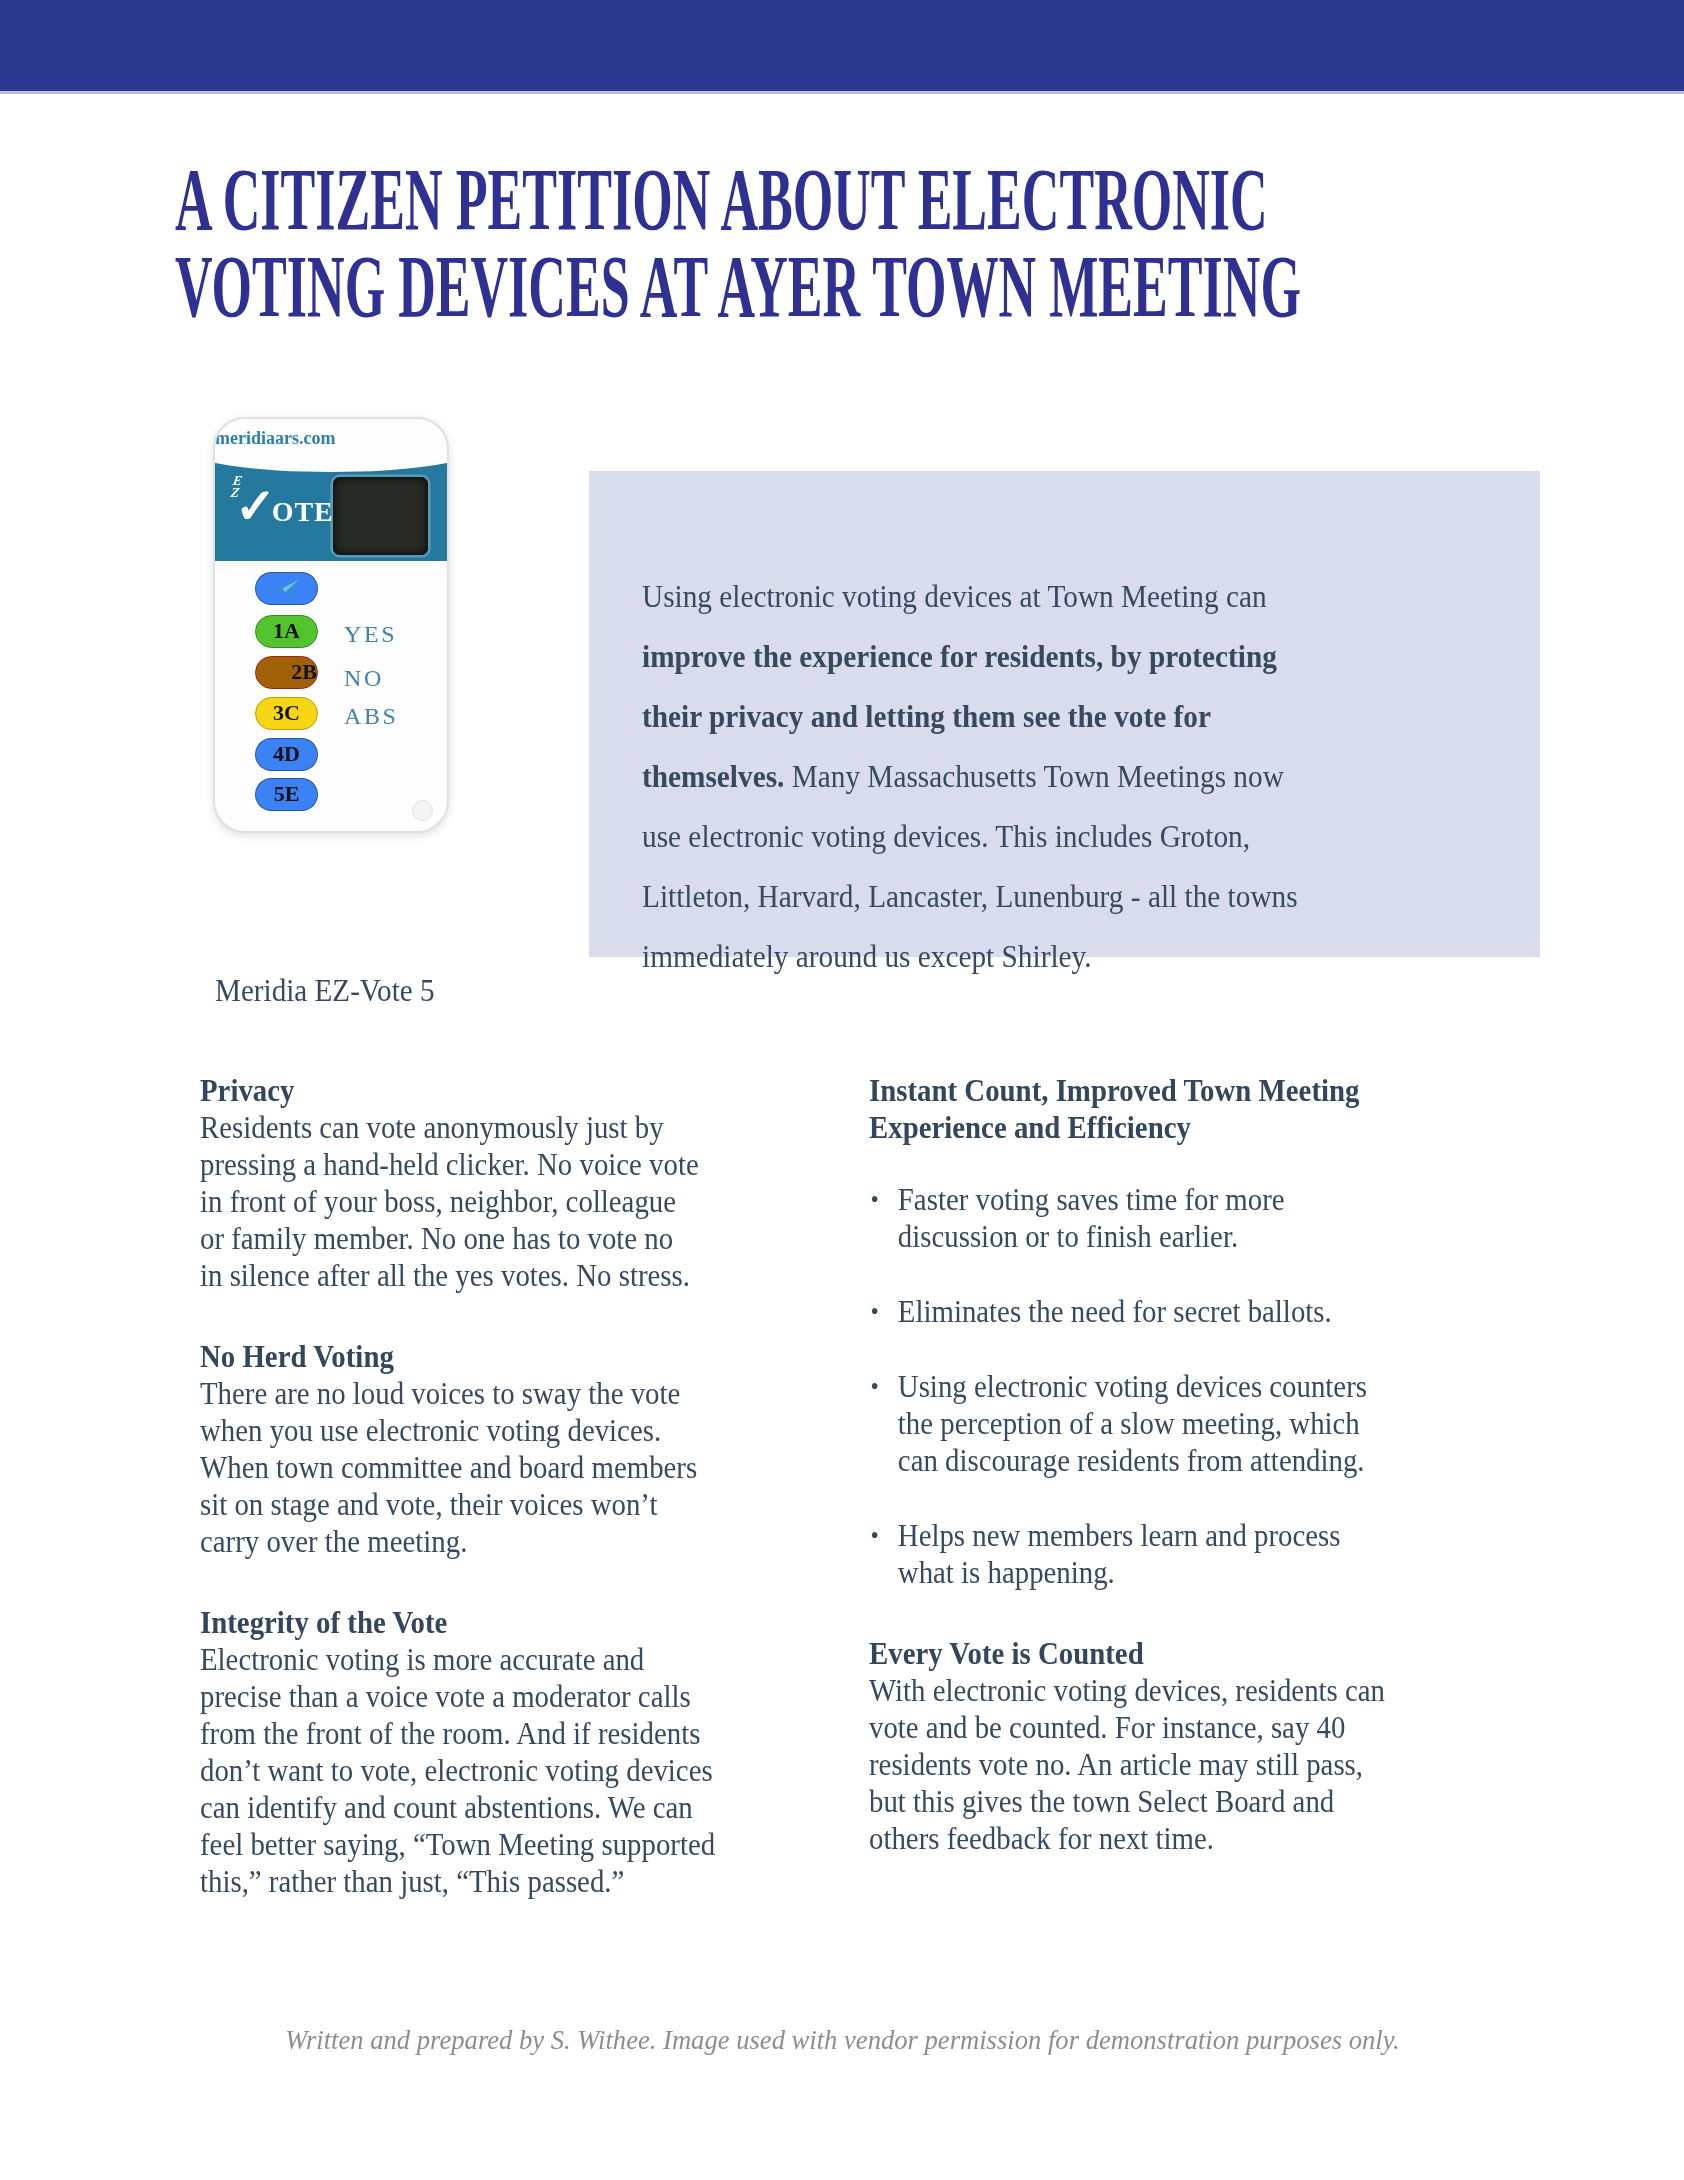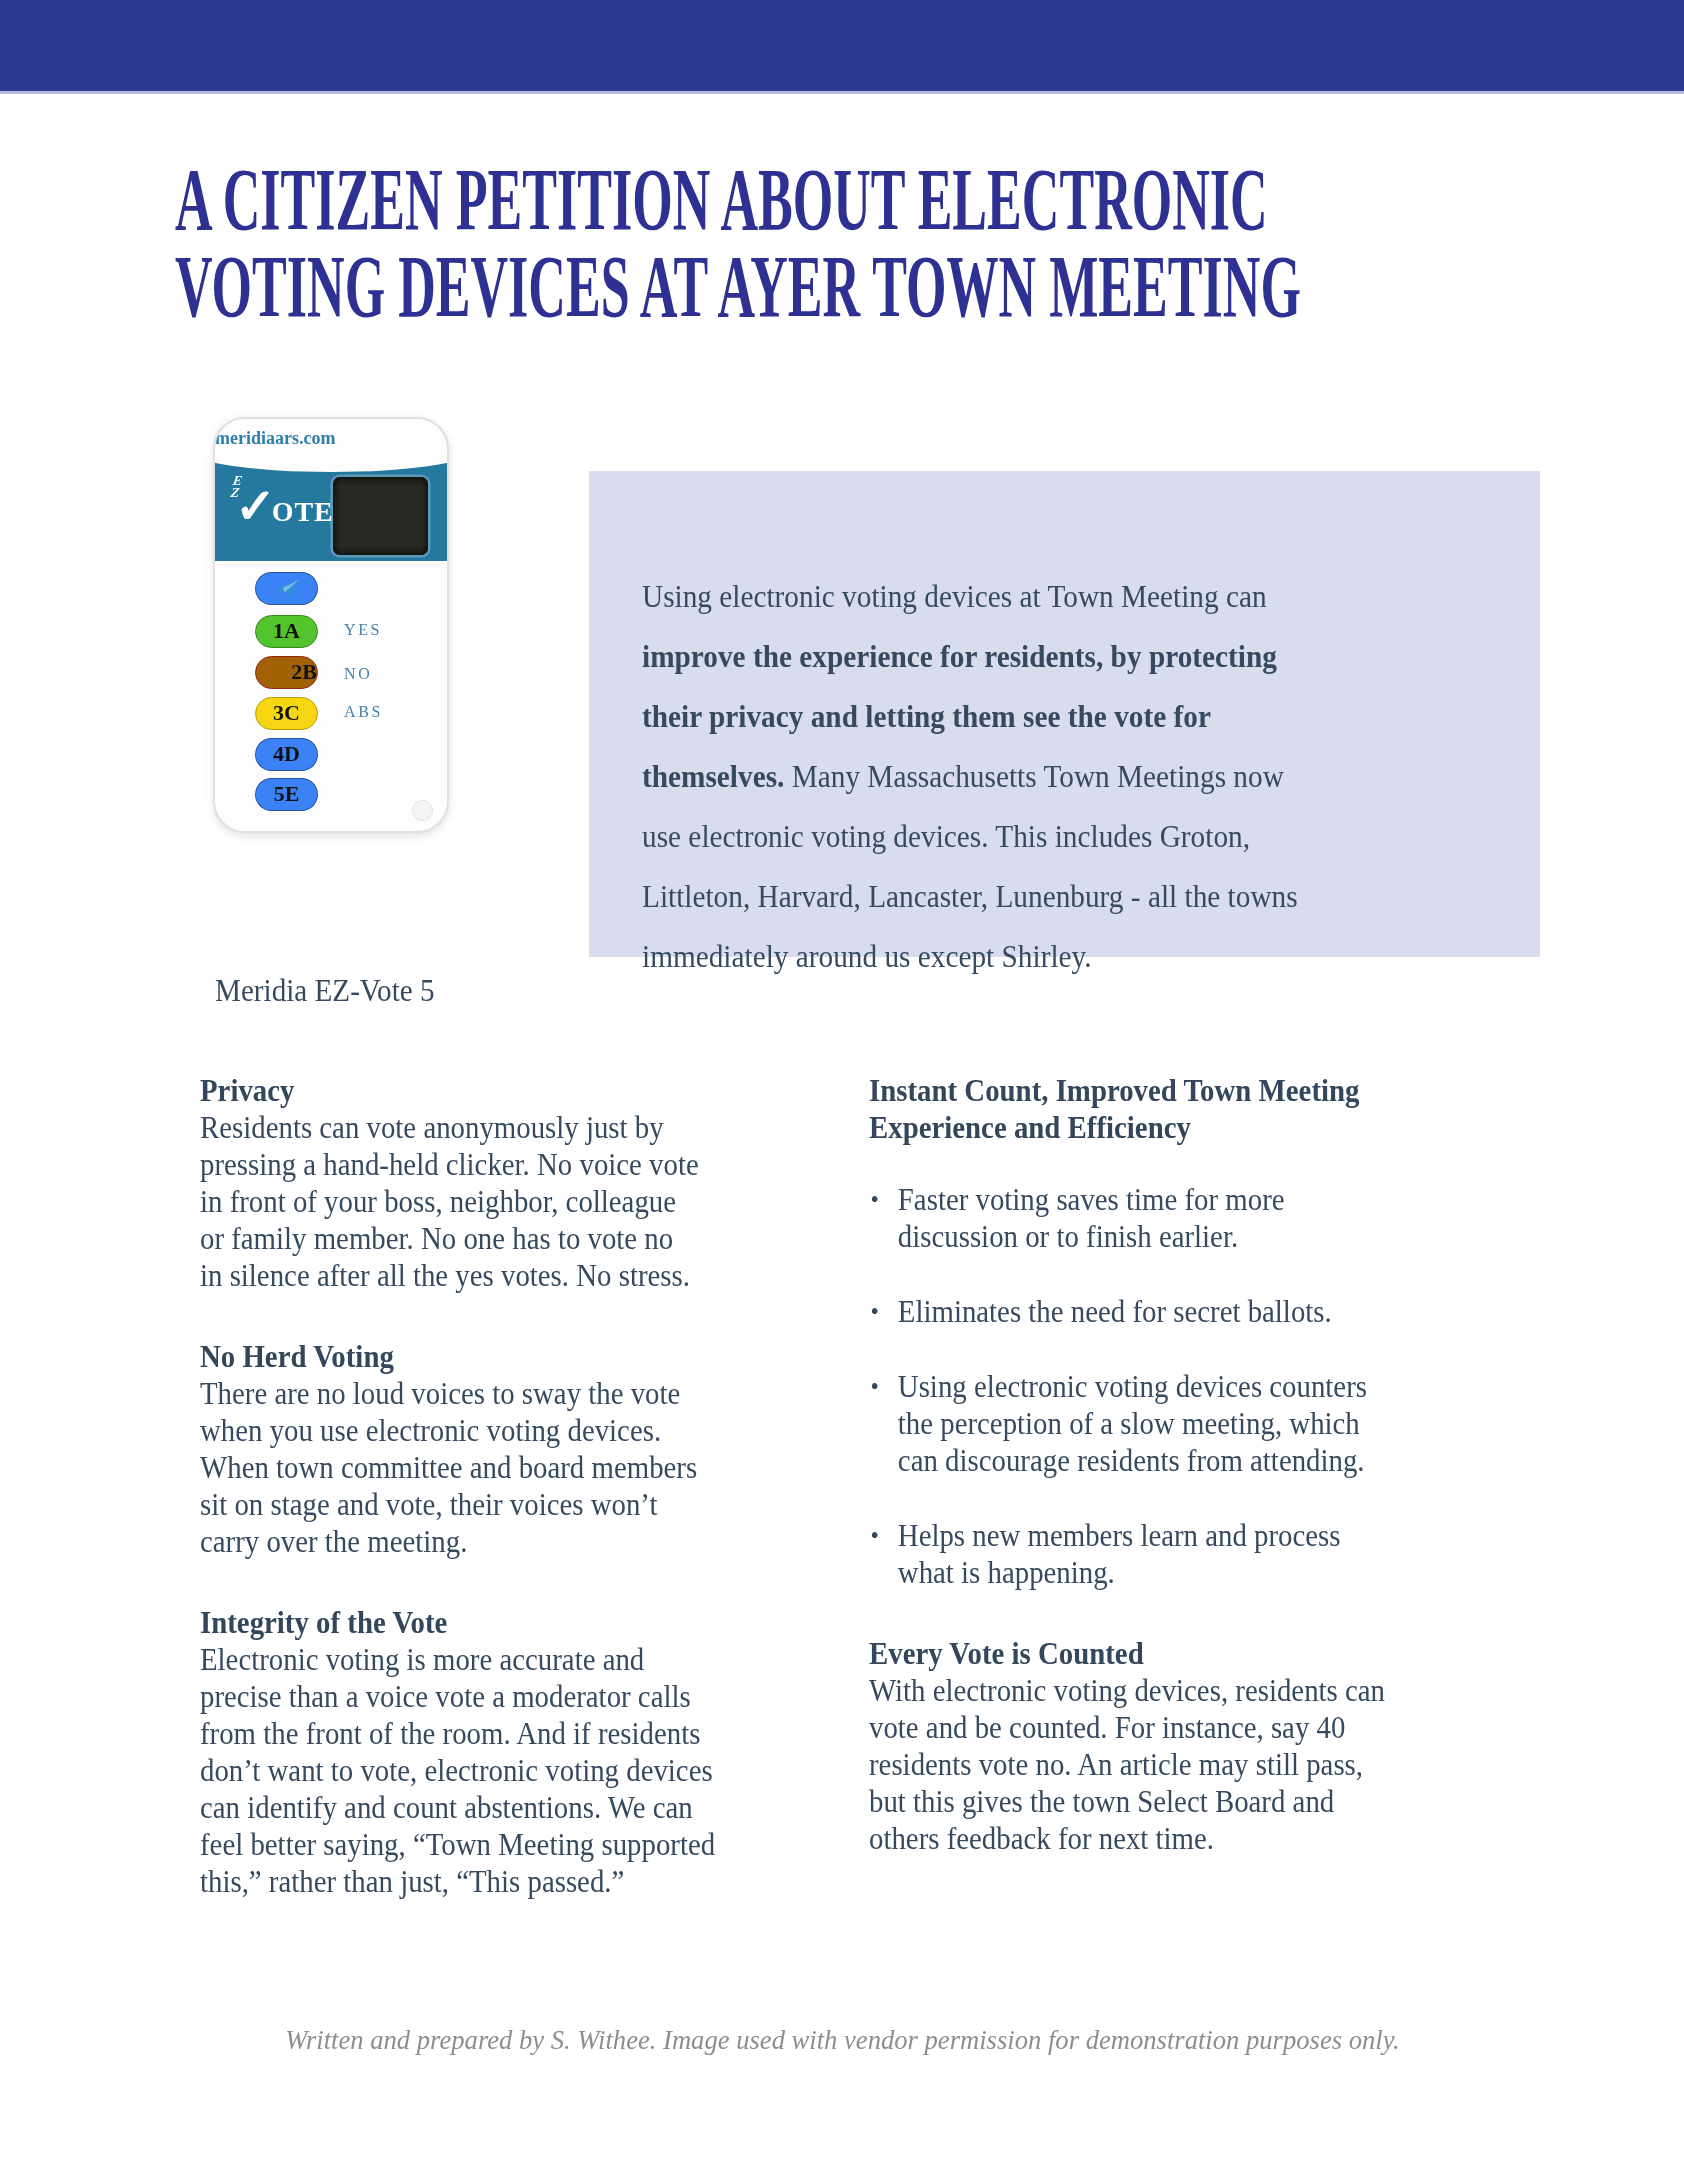--- a/index.html
+++ b/index.html
@@ -37,21 +37,21 @@
   .ezvote .ote{font-size:28px;line-height:32px;font-weight:bold;letter-spacing:0.9px;margin-left:-4.3px;}
   .dev-btn{position:absolute;left:40px;width:63px;height:33px;box-sizing:border-box;border-radius:17px;
            border:1.7px solid rgba(0,0,0,0.35);background:#3b82f6;text-align:center;
            font-size:22px;font-weight:600;line-height:29px;color:#111;}
   .btn-send{top:153px;display:flex;align-items:center;justify-content:center;}
   .btn-1a{top:196px;background:#53c42e;border-color:#35881f;}
   .btn-2b{top:237px;background:#a16207;border-color:#9c2318;text-align:right;}
   .btn-3c{top:278px;background:#f6d513;border-color:#b89d0a;}
   .btn-4d{top:319px;}
   .btn-5e{top:359px;}
-  .dev-label{position:absolute;left:129px;font-size:16px;color:#4580a8;letter-spacing:2.6px;}
+  .dev-label{position:absolute;left:129px;font-size:24px;color:#4580a8;letter-spacing:2.6px;}
   .lbl-yes{top:202px;} .lbl-no{top:246px;} .lbl-abs{top:284px;}
   .dev-led{position:absolute;right:13.6px;bottom:10.2px;width:19px;height:19px;border-radius:50%;
            background:#f4f4f4;border:1.7px solid #e0e0e0;}
 
   
   .callout{position:absolute;left:589px;top:471px;width:935px;height:486px;background:#d9dcec;padding-left:16px;}
   .callout-text{position:absolute;left:53px;top:36px;width:988px;font-size:31.5px;line-height:60px;
                 color:#36495e;white-space:pre-line;transform:scaleX(0.93);transform-origin:left top;}
   .callout-text b{font-weight:bold;}
 

